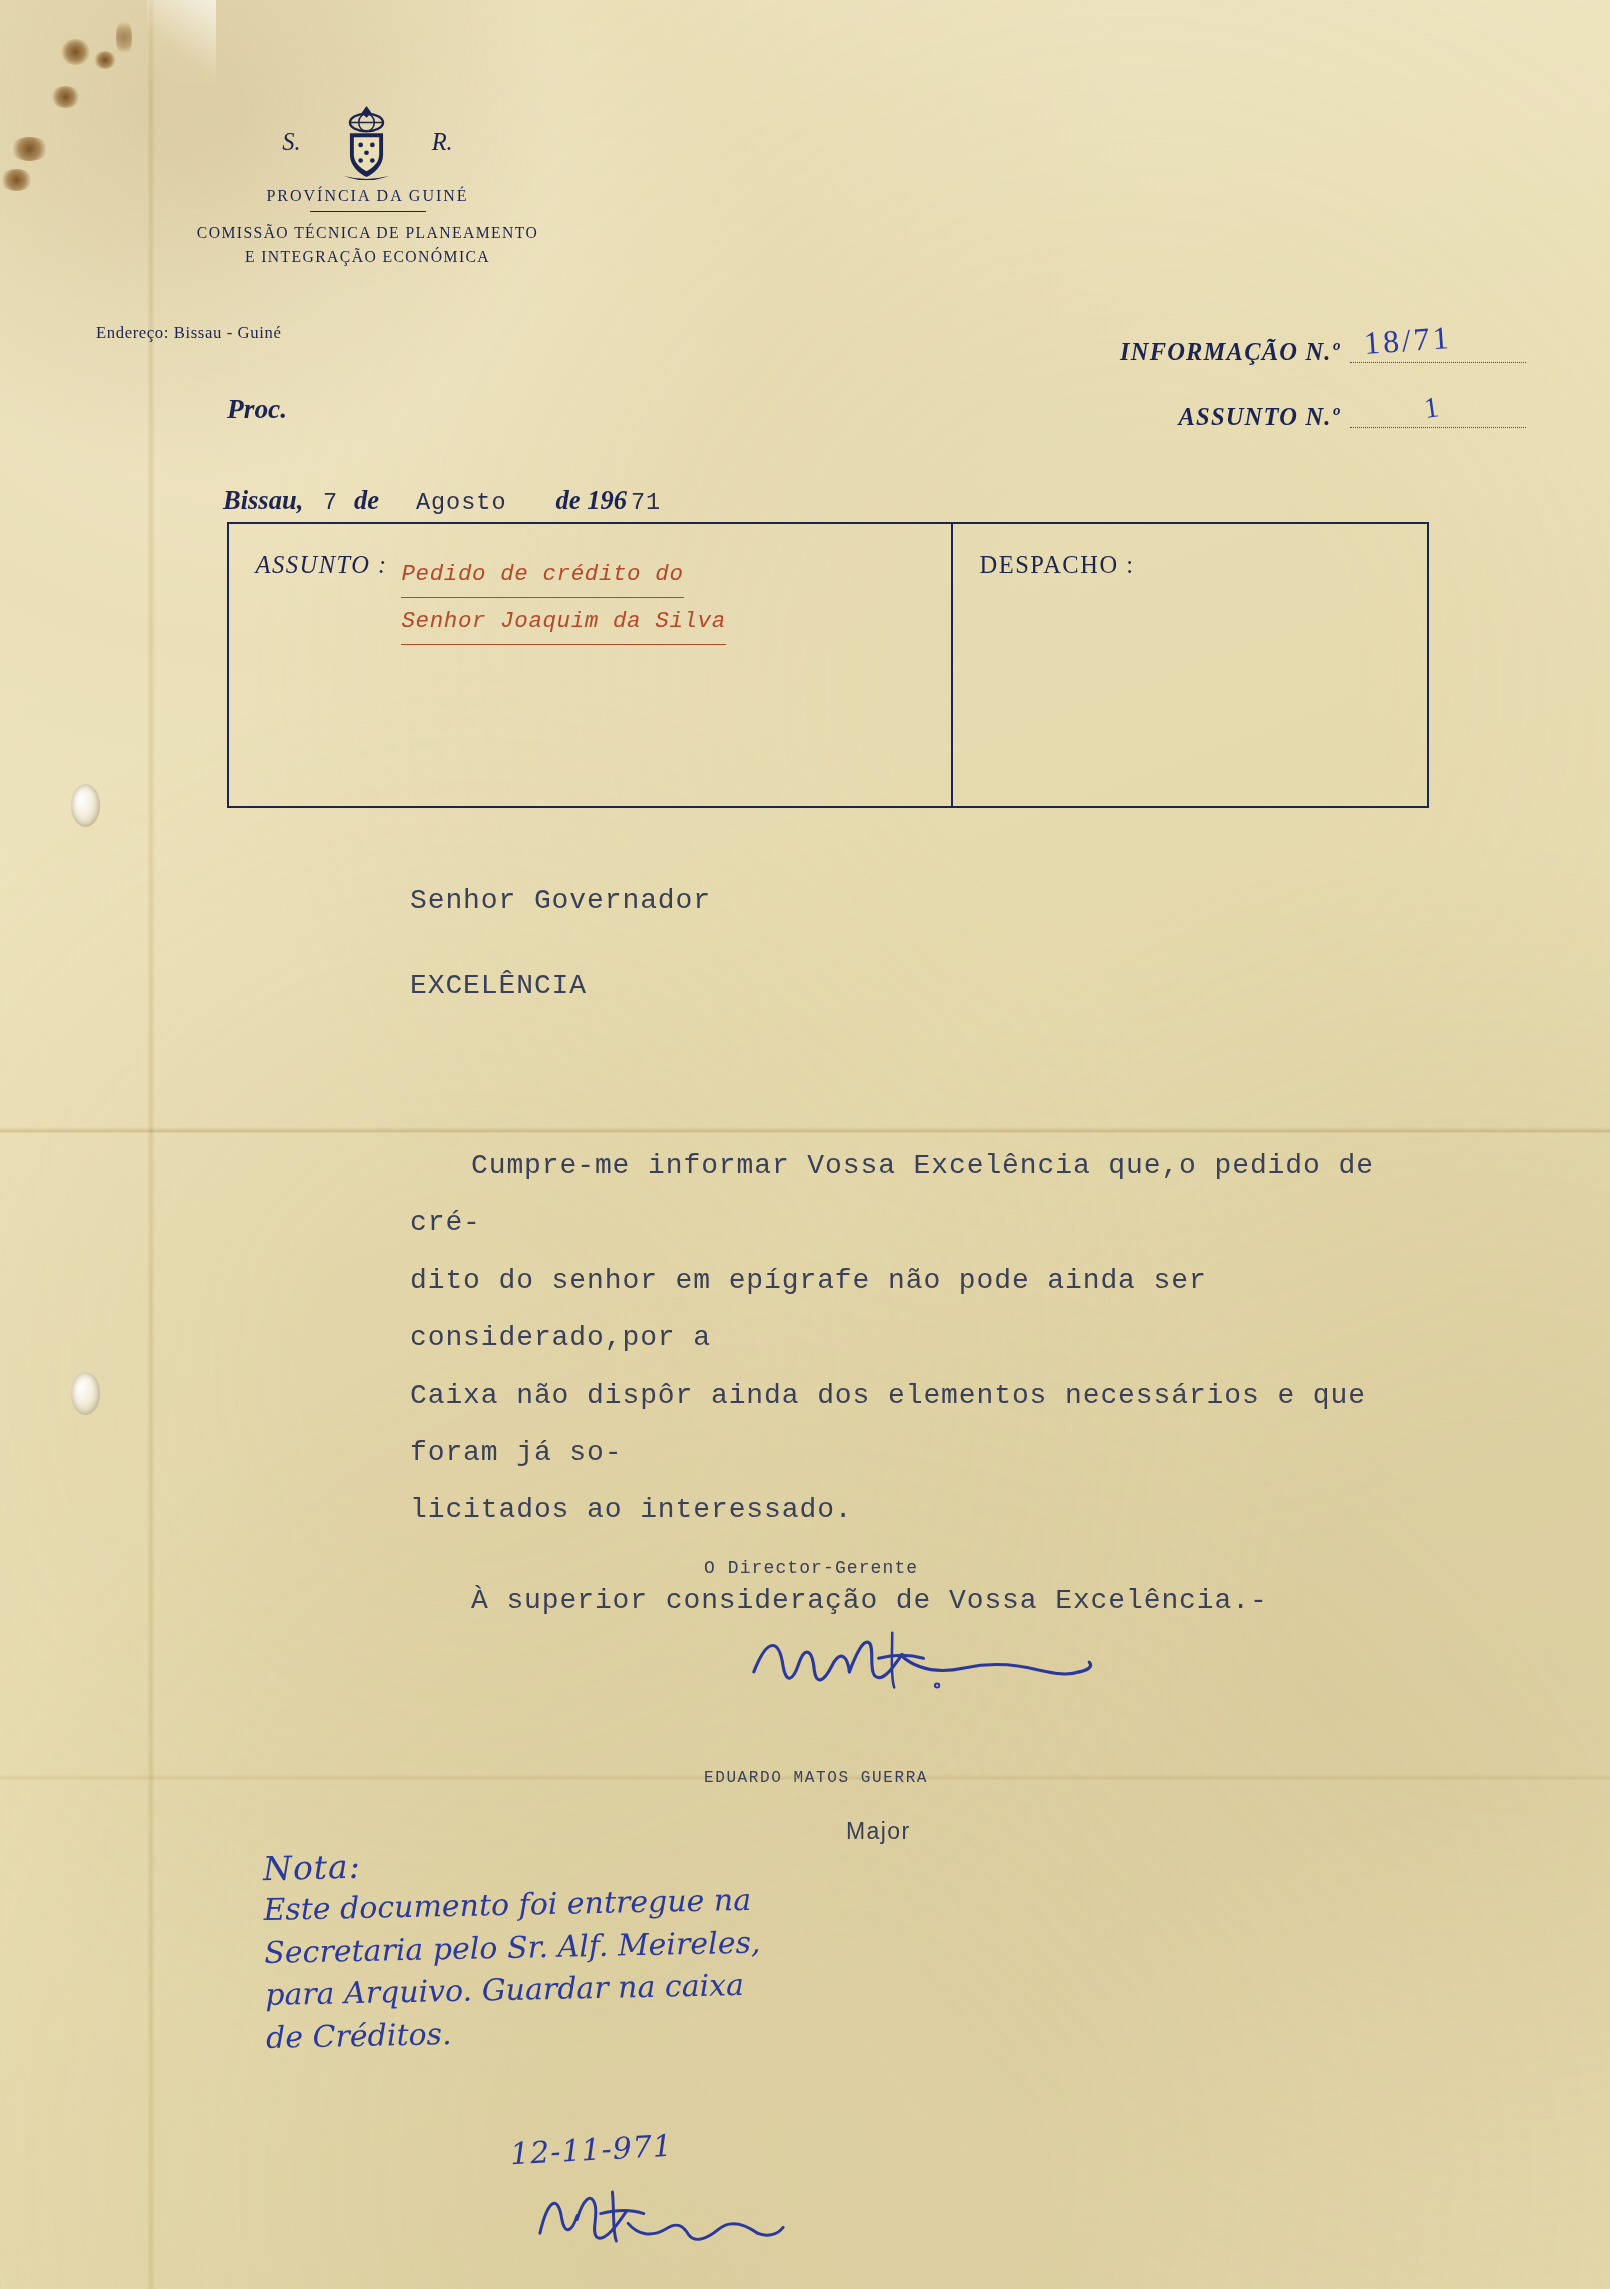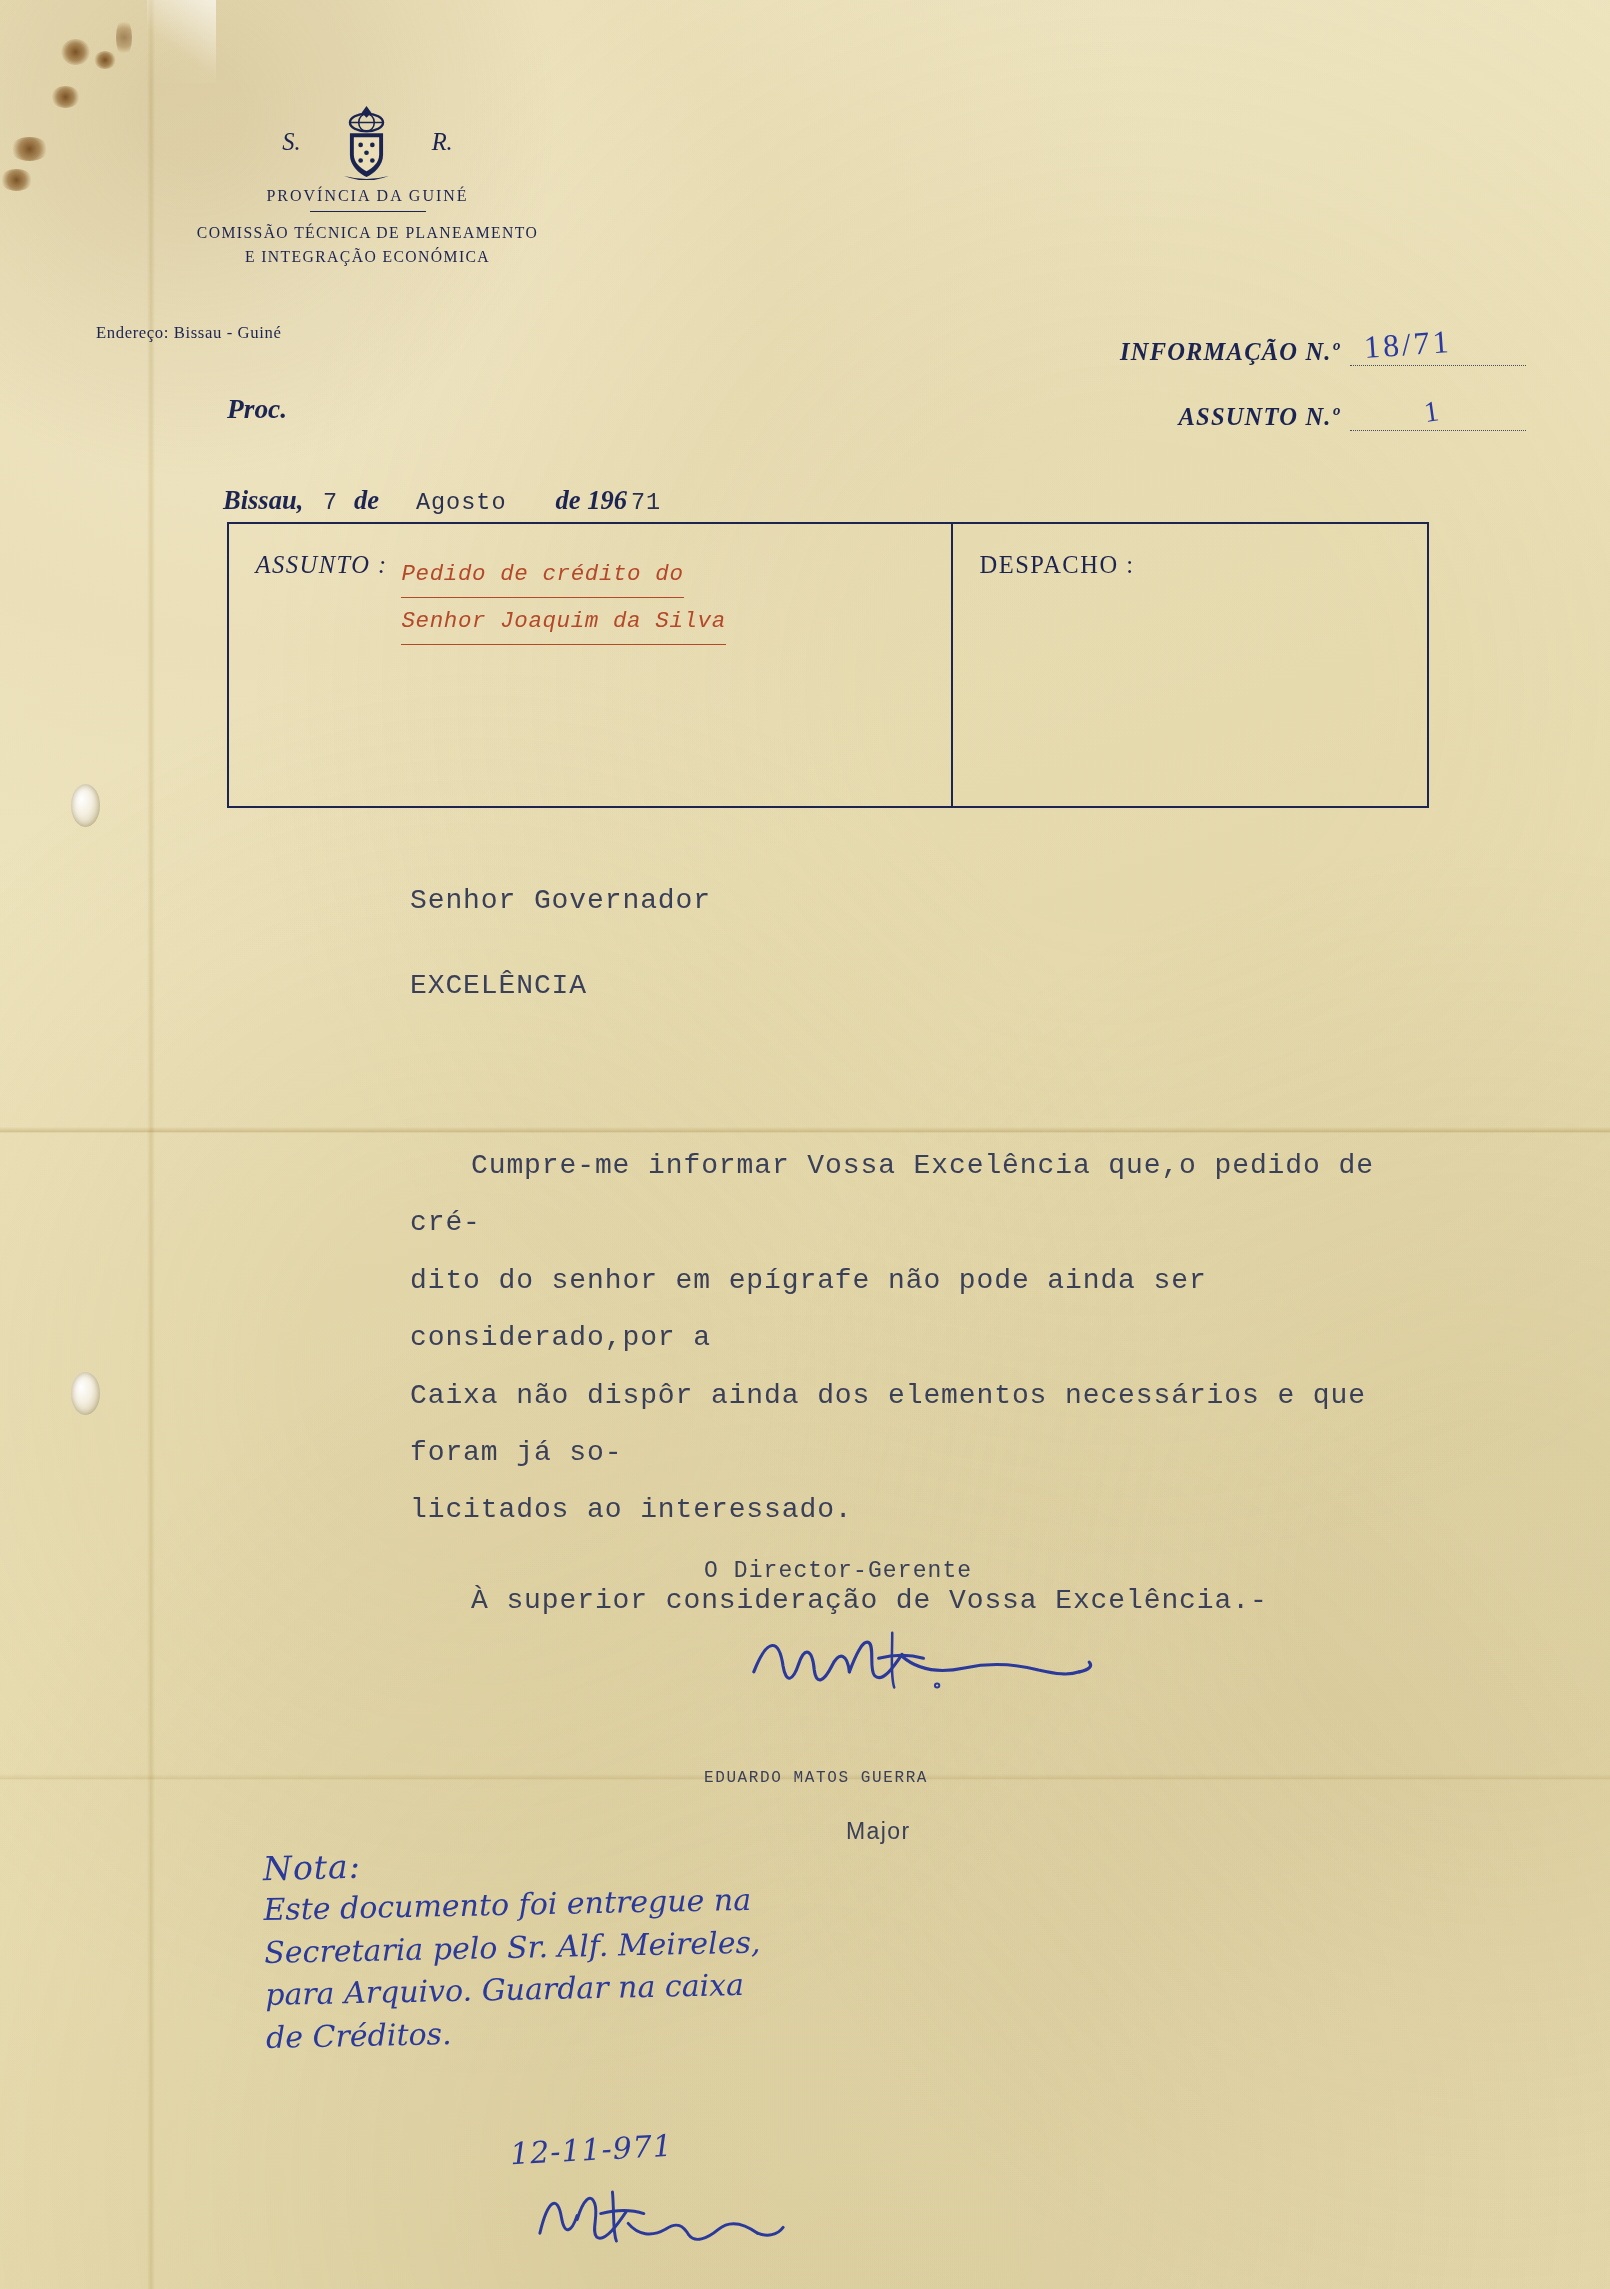--- a/index.html
+++ b/index.html
@@ -164,21 +164,21 @@
 
   .info-block {
     position: absolute;
     right: 84px;
     top: 338px;
     width: 412px;
     color: #1c2452;
   }
   .info-row {
     display: flex;
-    align-items: flex-end;
+    align-items: flex-start;
     justify-content: flex-end;
     margin-bottom: 37px;
     white-space: nowrap;
   }
   .info-label {
     font-family: "Liberation Serif", serif;
     font-style: italic;
     font-weight: bold;
     font-size: 24.5px;
     letter-spacing: 1.2px;
@@ -273,21 +273,21 @@
     white-space: pre-wrap;
   }
   .para.indent { text-indent: 61px; }
   .para2 { margin-top: 33px; }
 
   .sign-block {
     position: absolute;
     left: 704px;
     top: 1558px;
     font-family: "Liberation Mono", monospace;
-    font-size: 23px;
+    font-size: 18px;
     color: #3a4058;
     letter-spacing: 1.1px;
     text-align: left;
   }
   .sign-name {
     position: absolute;
     left: 704px;
     top: 1769px;
     font-family: "Liberation Mono", monospace;
     font-size: 16px;

